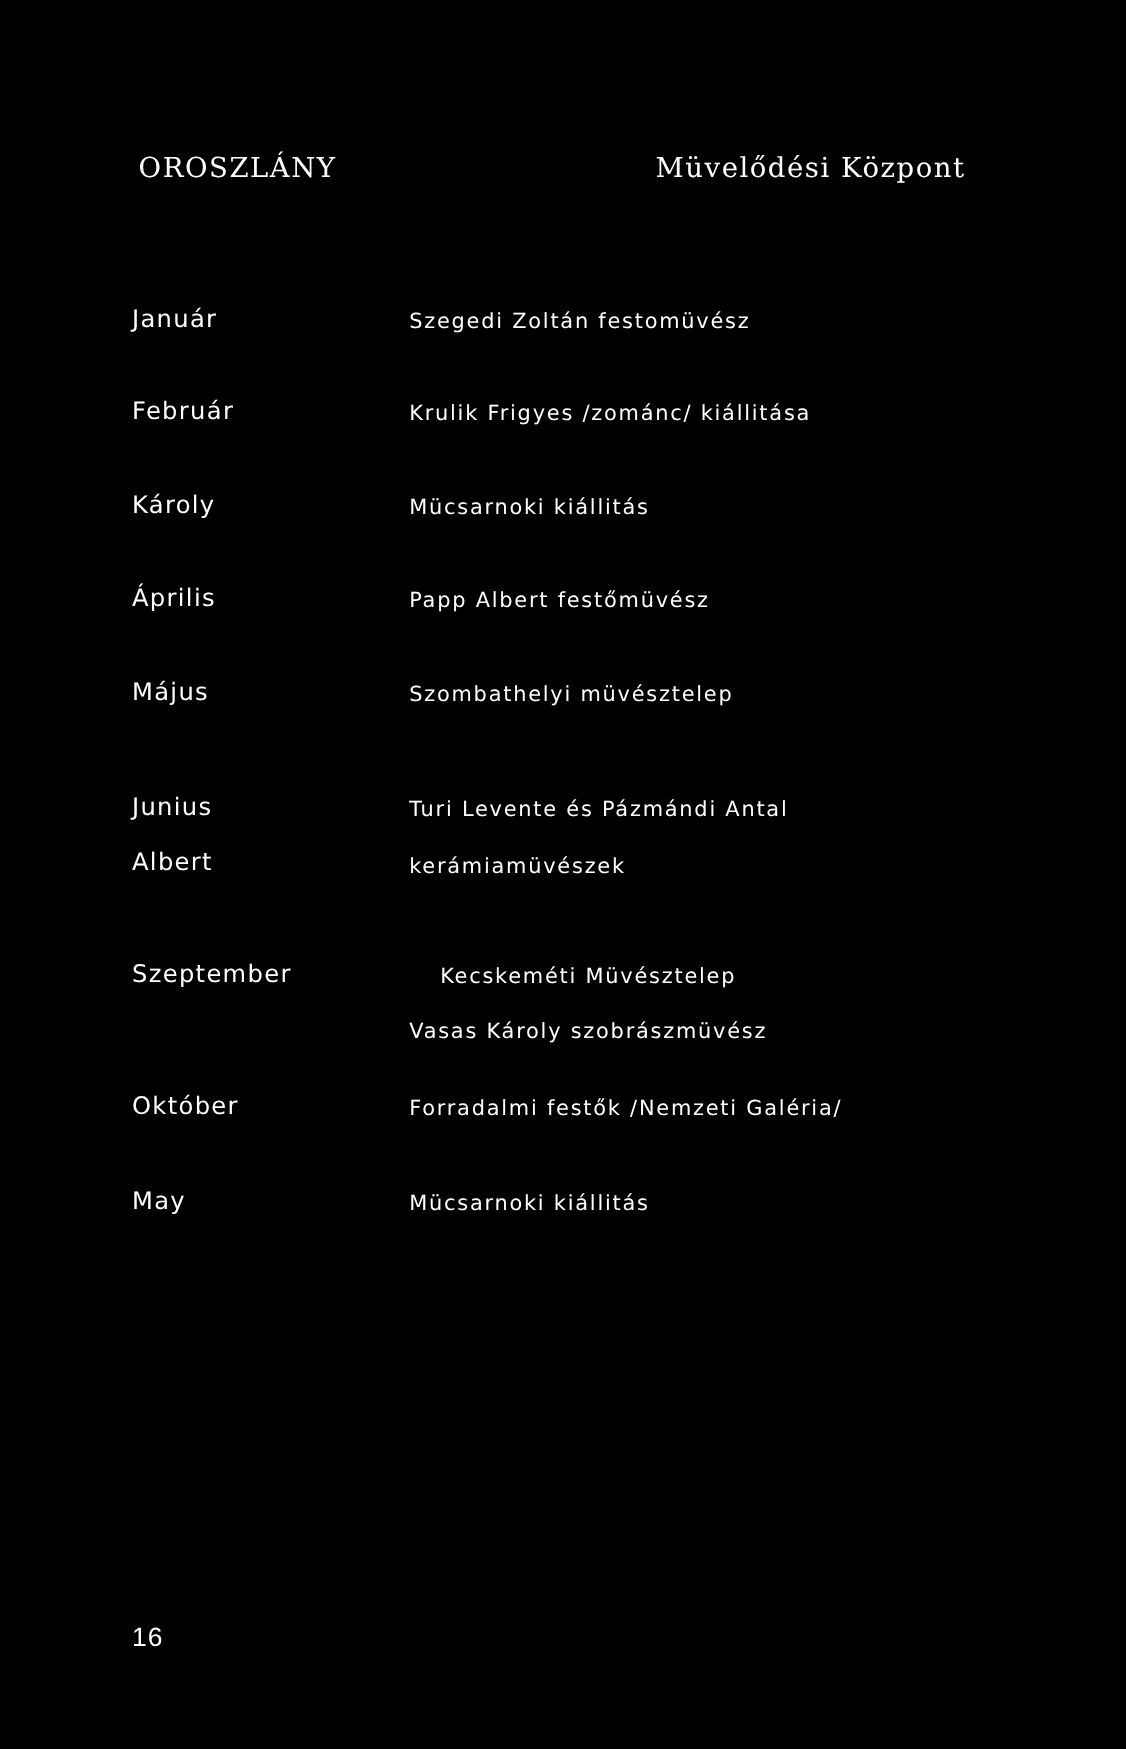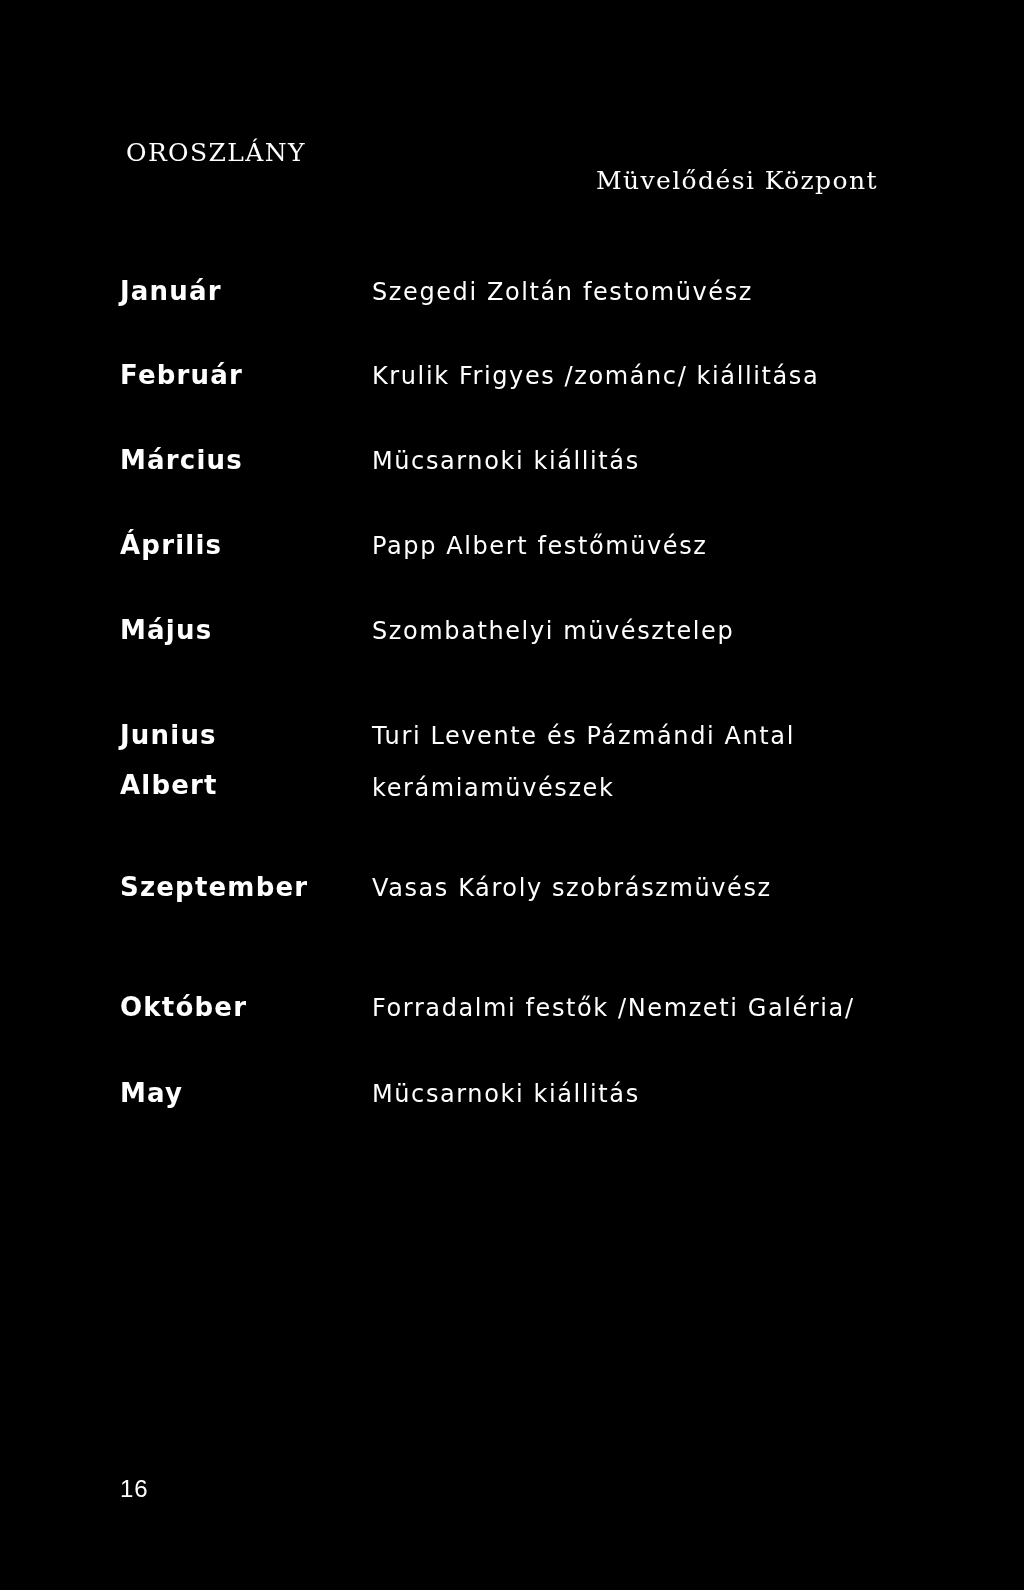--- a/index.html
+++ b/index.html
@@ -39,50 +39,48 @@
   }
   .header-venue {
     position: absolute;
     left: 596px;
     top: 0;
     font-family: "DejaVu Serif", serif;
     font-size: 25px;
     letter-spacing: 1.4px;
     line-height: 30px;
     white-space: nowrap;
-    margin-top: 28px;
   }
 
   
   .program {
     position: absolute;
     left: 0;
     top: 0;
     width: 1024px;
   }
   .entry {
     position: absolute;
     left: 0;
     width: 1024px;
   }
   .entry-month {
     position: absolute;
     left: 120px;
     top: 0;
-    font-size: 26px;
+    font-size: 22px;
     line-height: 28px;
     letter-spacing: 1.2px;
     white-space: nowrap;
-    font-weight: bold;
   }
   .entry-desc {
     position: absolute;
     left: 372px;
     top: 0;
-    font-size: 24px;
+    font-size: 19px;
     line-height: 31px;
     letter-spacing: 1.6px;
     white-space: nowrap;
     text-align: center;
   }
   .entry-desc .line + .line {
     margin-top: 19px;
   }
 
   
@@ -131,21 +129,21 @@
     </div>
 
     <div class="entry e1">
       <div class="entry-month">Február</div>
       <div class="entry-desc">
         <div class="line">Krulik Frigyes /zománc/ kiállitása</div>
       </div>
     </div>
 
     <div class="entry e2">
-      <div class="entry-month">Március</div>
+      <div class="entry-month">Károly</div>
       <div class="entry-desc">
         <div class="line">Mücsarnoki kiállitás</div>
       </div>
     </div>
 
     <div class="entry e3">
       <div class="entry-month">Április</div>
       <div class="entry-desc">
         <div class="line">Papp Albert festőmüvész</div>
       </div>
@@ -168,20 +166,21 @@
     <div class="entry e6">
       <div class="entry-month">Albert</div>
       <div class="entry-desc desc-shift">
         <div class="line">kerámiamüvészek</div>
       </div>
     </div>
 
     <div class="entry e7">
       <div class="entry-month">Szeptember</div>
       <div class="entry-desc">
+        <div class="line">Kecskeméti  Müvésztelep</div>
         <div class="line">Vasas Károly szobrászmüvész</div>
       </div>
     </div>
 
     <div class="entry e8">
       <div class="entry-month">Október</div>
       <div class="entry-desc">
         <div class="line">Forradalmi festők /Nemzeti Galéria/</div>
       </div>
     </div>

